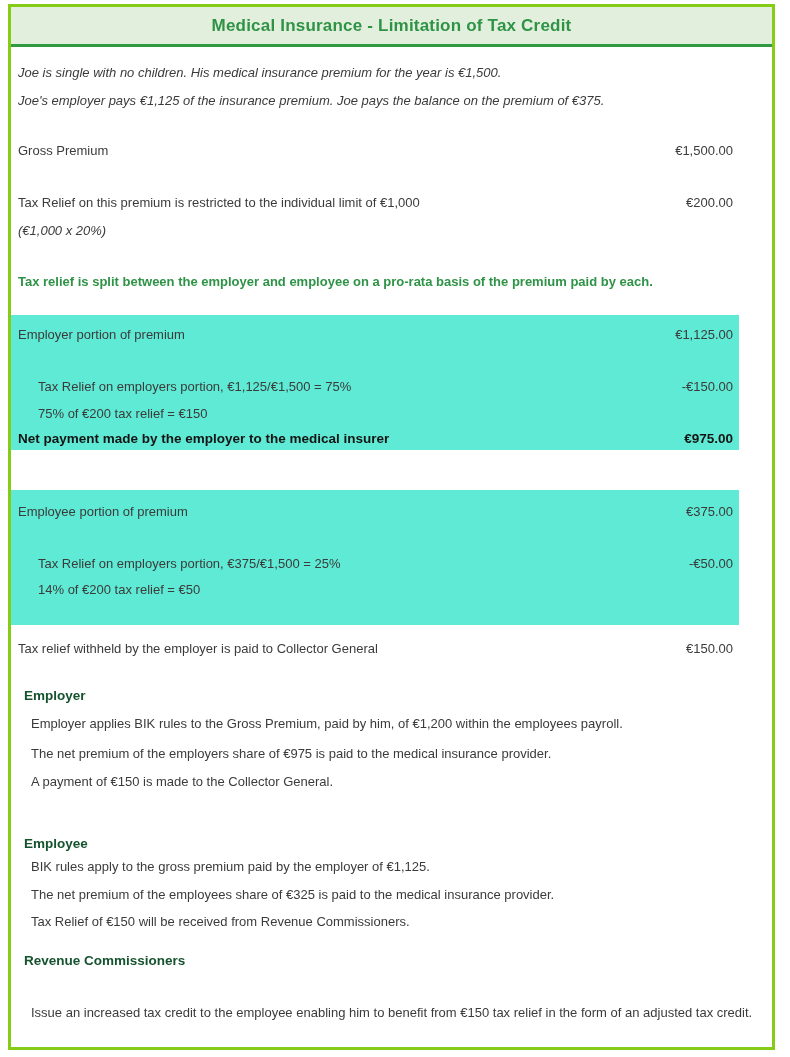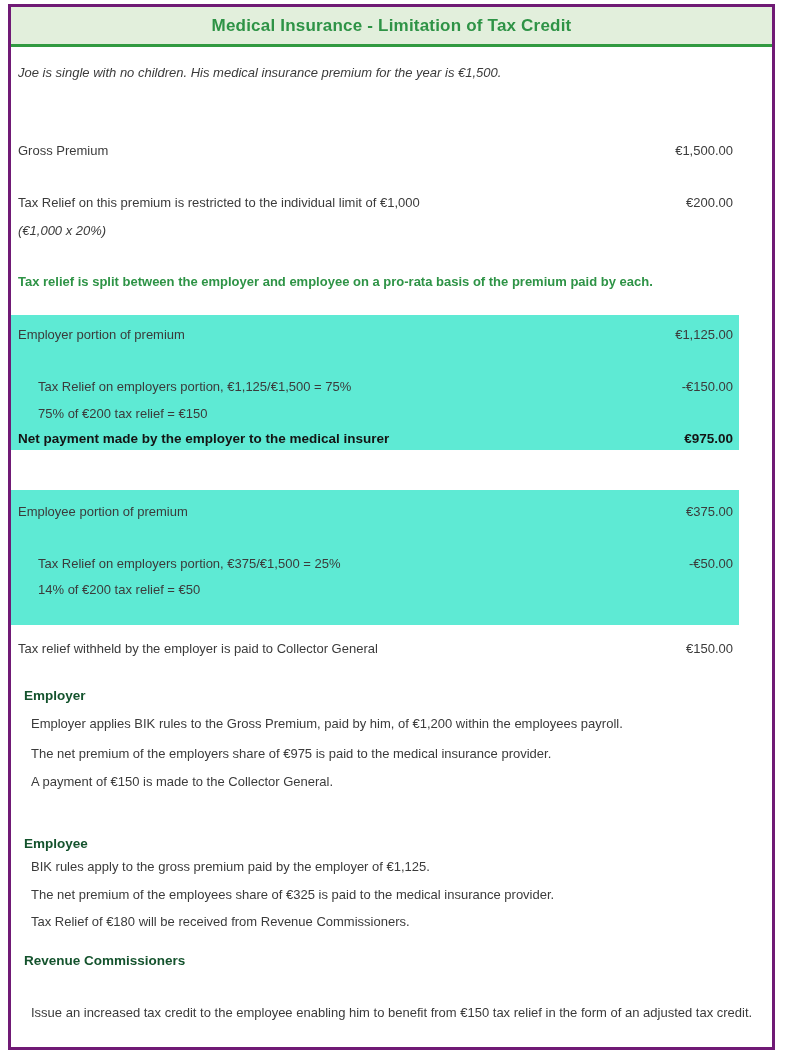--- a/index.html
+++ b/index.html
@@ -15,21 +15,21 @@
     height: 1057px;
     background: #ffffff;
     overflow: hidden;
   }
   .frame {
     position: absolute;
     left: 8px;
     top: 4px;
     width: 767px;
     height: 1046px;
-    border: 3px solid #701a75;
+    border: 3px solid #84cc16;
     box-sizing: border-box;
     background: #ffffff;
   }
   .titlebar {
     position: absolute;
     left: 0; top: 0;
     width: 100%;
     height: 37px;
     background: #e2efdc;
     border-bottom: 3px solid #319a41;
@@ -104,20 +104,23 @@
 <div class="page">
   <div class="frame">
 
     <div class="titlebar">
       <span class="title">Medical Insurance - Limitation of Tax Credit</span>
     </div>
 
     <div class="row italic" style="top:58px">
       <span class="lbl">Joe is single with no children. His medical insurance premium for the year is €1,500.</span>
     </div>
+    <div class="row italic" style="top:86px">
+      <span class="lbl">Joe's employer pays €1,125 of the insurance premium.  Joe pays the balance on the premium of €375.</span>
+    </div>
 
     <div class="row" style="top:136px">
       <span class="lbl">Gross Premium</span>
       <span class="val">€1,500.00</span>
     </div>
 
     <div class="row" style="top:188px">
       <span class="lbl">Tax Relief on this premium is restricted to the individual limit of €1,000</span>
       <span class="val">€200.00</span>
     </div>
@@ -165,19 +168,19 @@
     </div>
 
     <div class="section-heading" style="top:681px">Employer</div>
     <div class="section-line" style="top:709px">Employer applies BIK rules to the Gross Premium, paid by him, of €1,200 within the employees payroll.</div>
     <div class="section-line" style="top:739px">The net premium of the employers share of €975 is paid to the medical insurance provider.</div>
     <div class="section-line" style="top:767px">A payment of €150 is made to the Collector General.</div>
 
     <div class="section-heading" style="top:829px">Employee</div>
     <div class="section-line" style="top:852px">BIK rules apply to the gross premium paid by the employer of €1,125.</div>
     <div class="section-line" style="top:880px">The net premium of the employees share of €325 is paid to the medical insurance provider.</div>
-    <div class="section-line" style="top:907px">Tax Relief of €180 will be received from Revenue Commissioners.</div>
+    <div class="section-line" style="top:907px">Tax Relief of €150 will be received from Revenue Commissioners.</div>
 
     <div class="section-heading" style="top:946px">Revenue Commissioners</div>
     <div class="section-line" style="top:998px">Issue an increased tax credit to the employee enabling him to benefit from €150 tax relief in the form of an adjusted tax credit.</div>
 
   </div>
 </div>
 
 </body></html>

